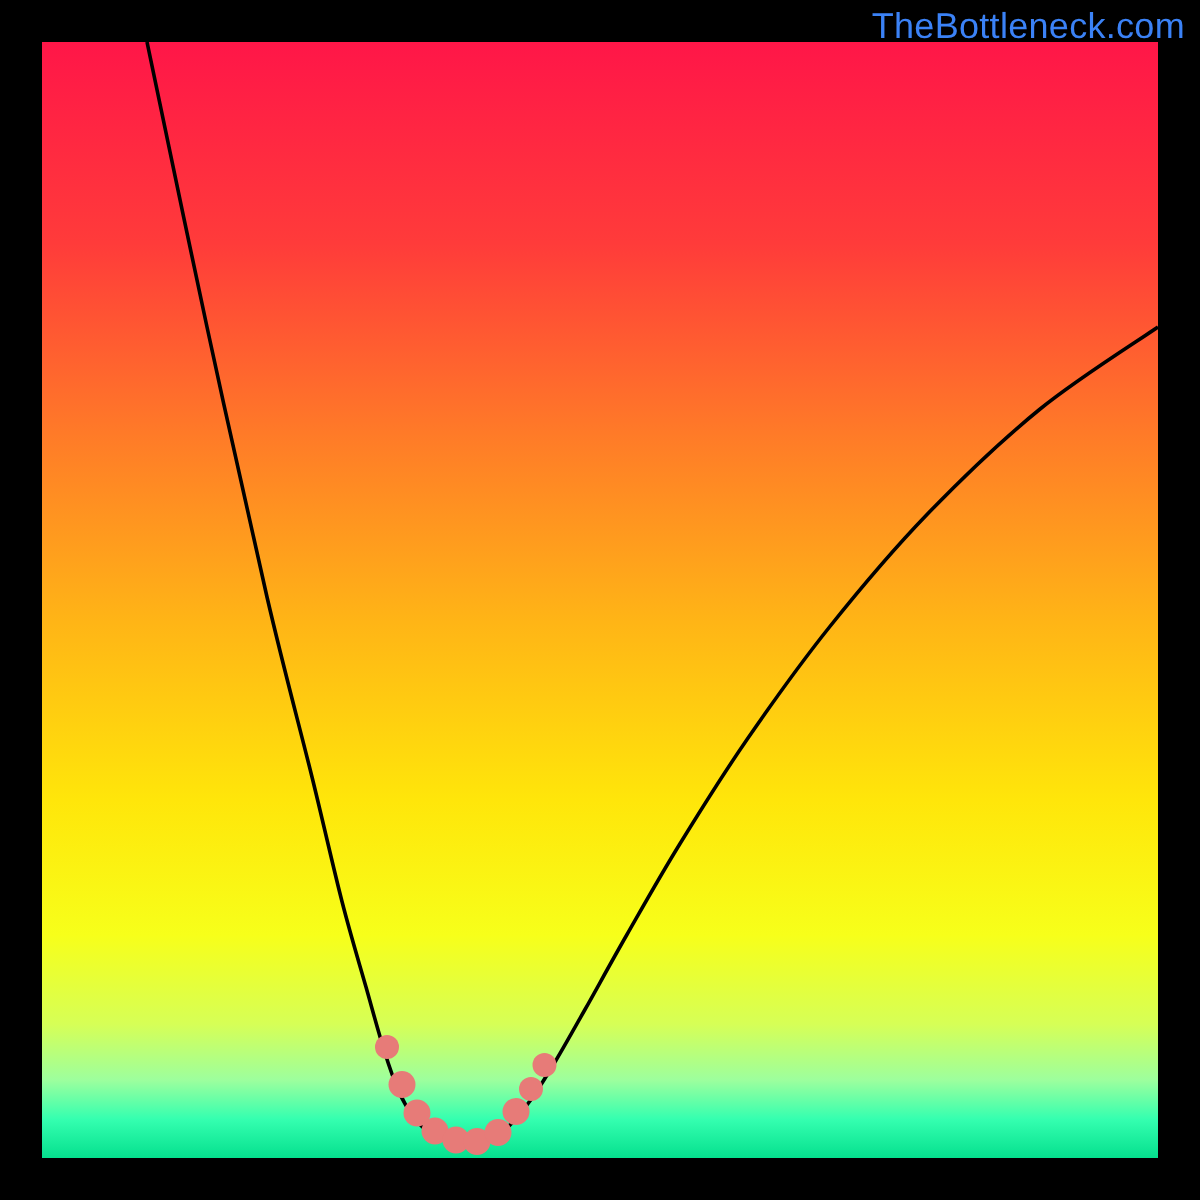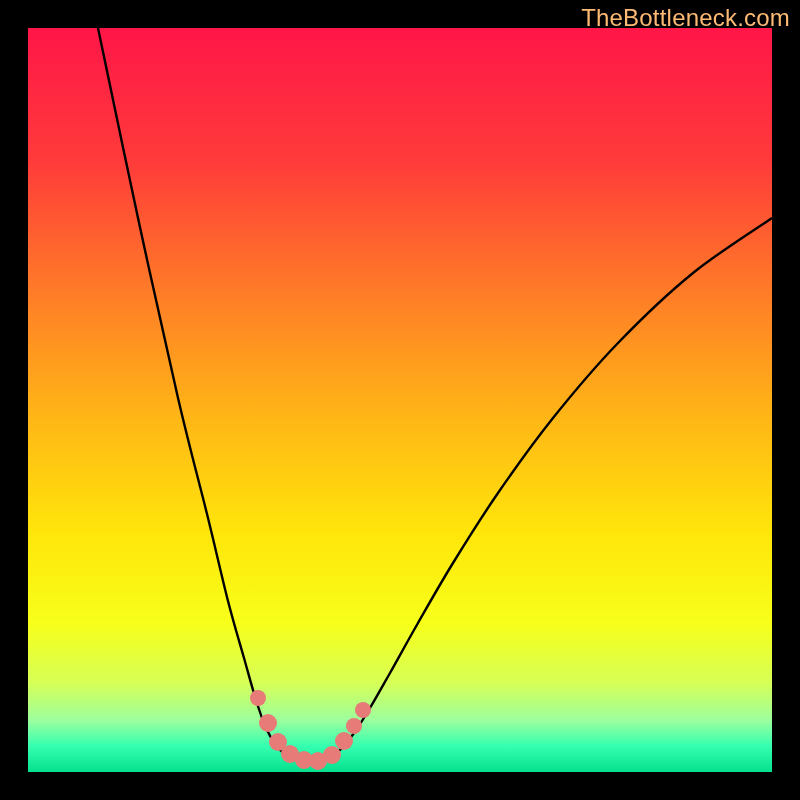--- a/index.html
+++ b/index.html
@@ -20,21 +20,21 @@
     background: #fff;
   }
   .gradient {
     position: absolute;
     inset: 0;
   }
   .watermark {
     position: absolute;
     top: 4px;
     right: 10px;
-    color: #fdba74;
+    color: #3b82f6;
     font-size: 24px;
     font-weight: 500;
     letter-spacing: 0.2px;
     z-index: 5;
     user-select: none;
   }
   svg.curve {
     position: absolute;
     inset: 0;
     width: 100%;

